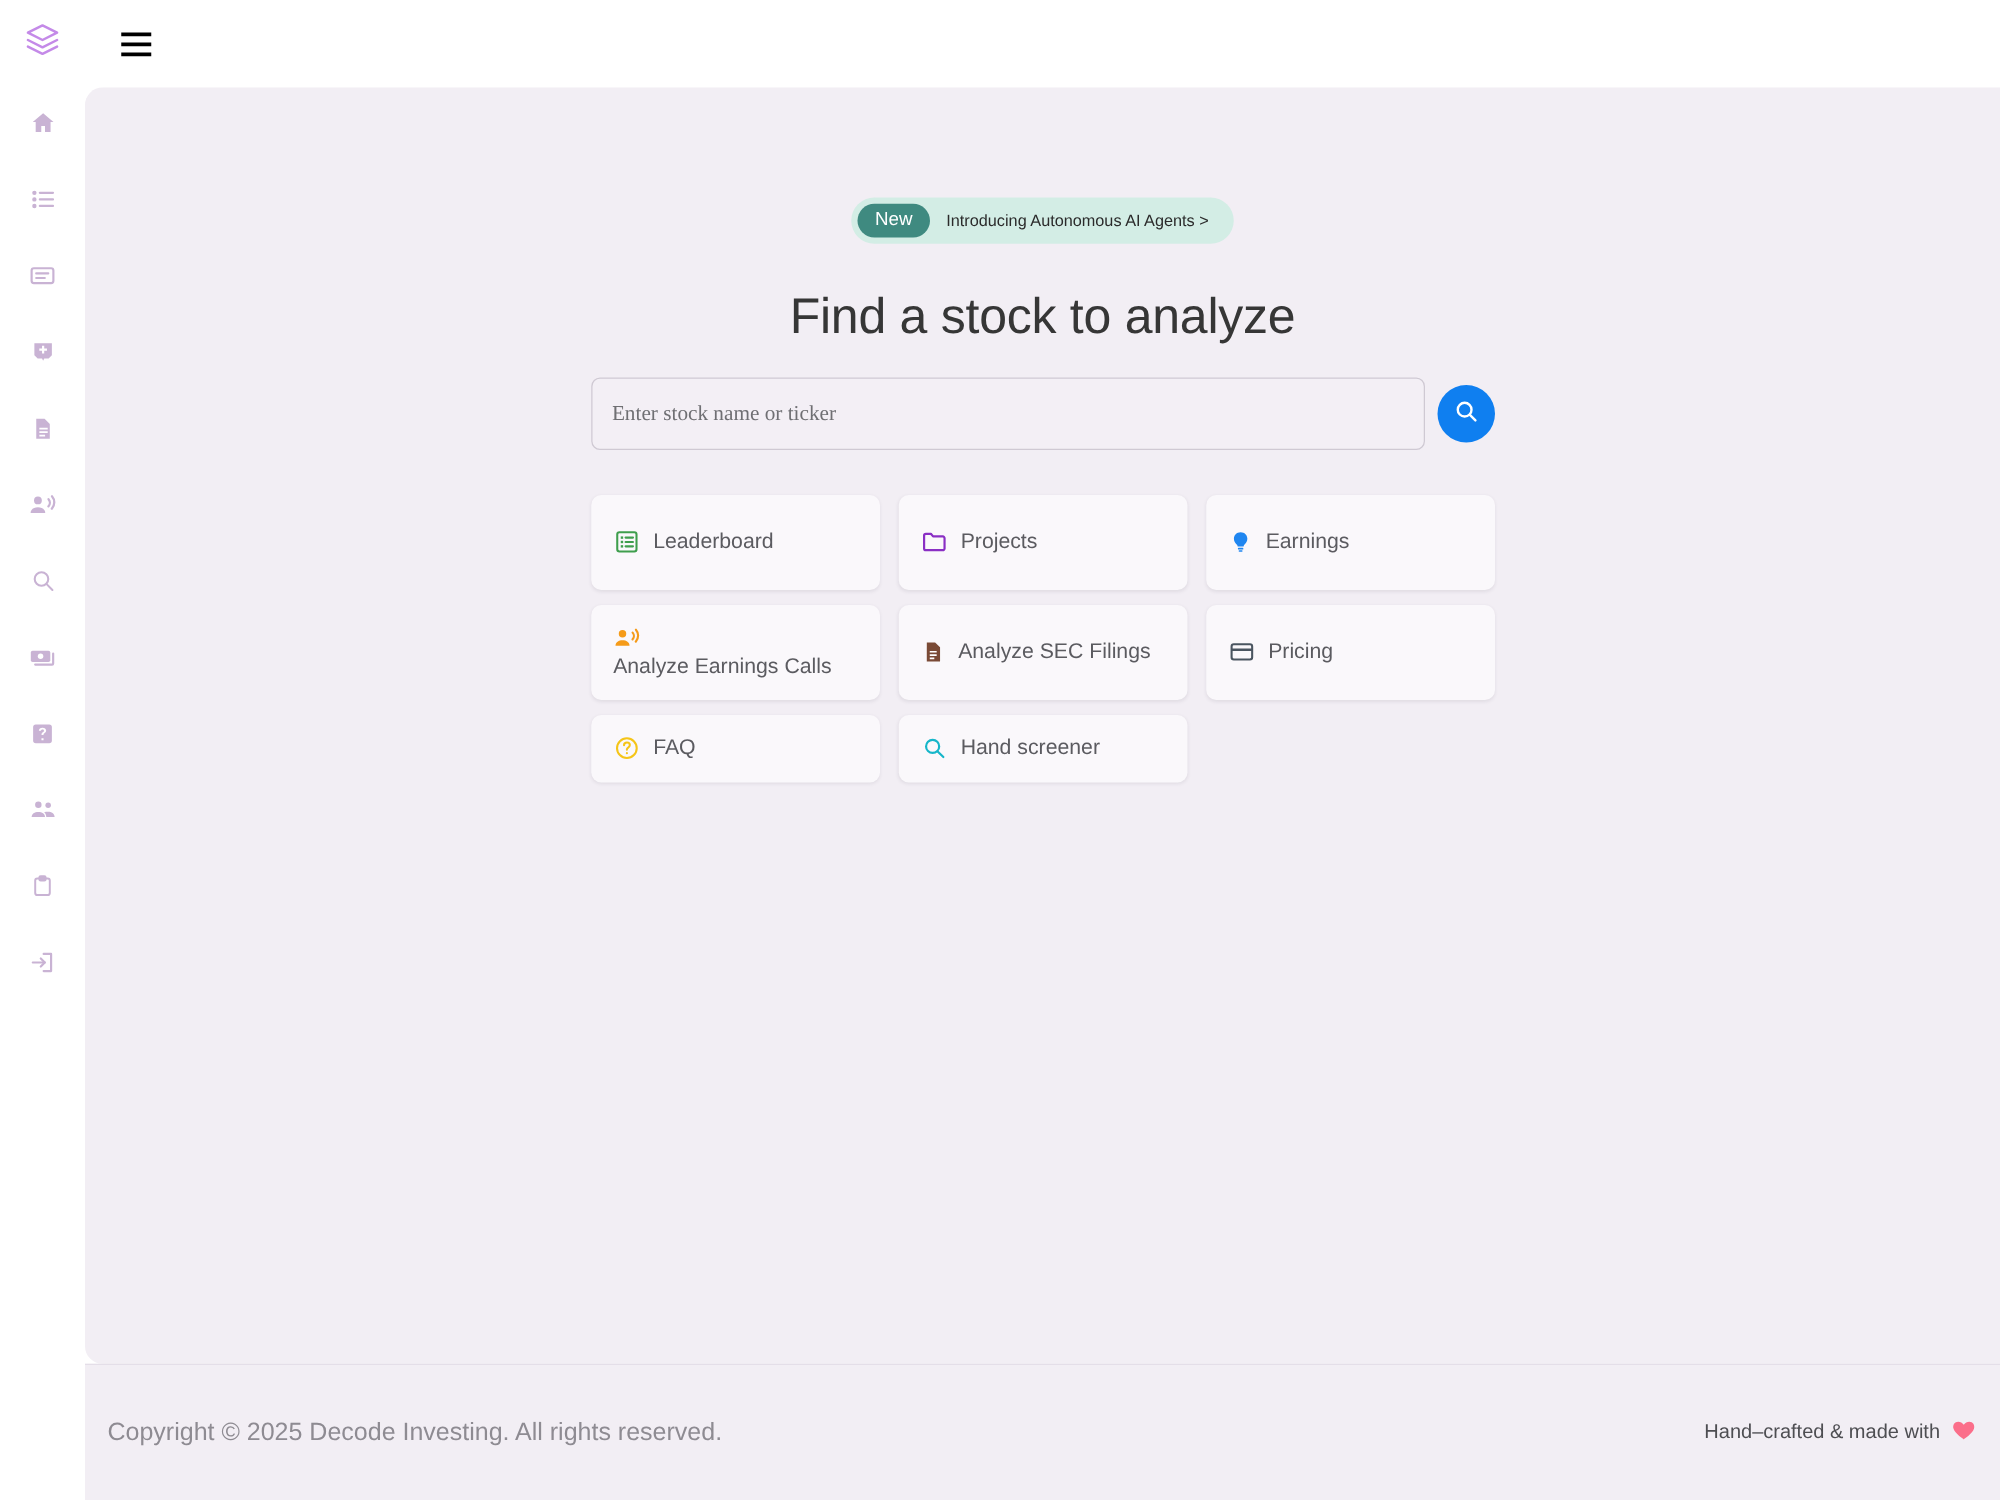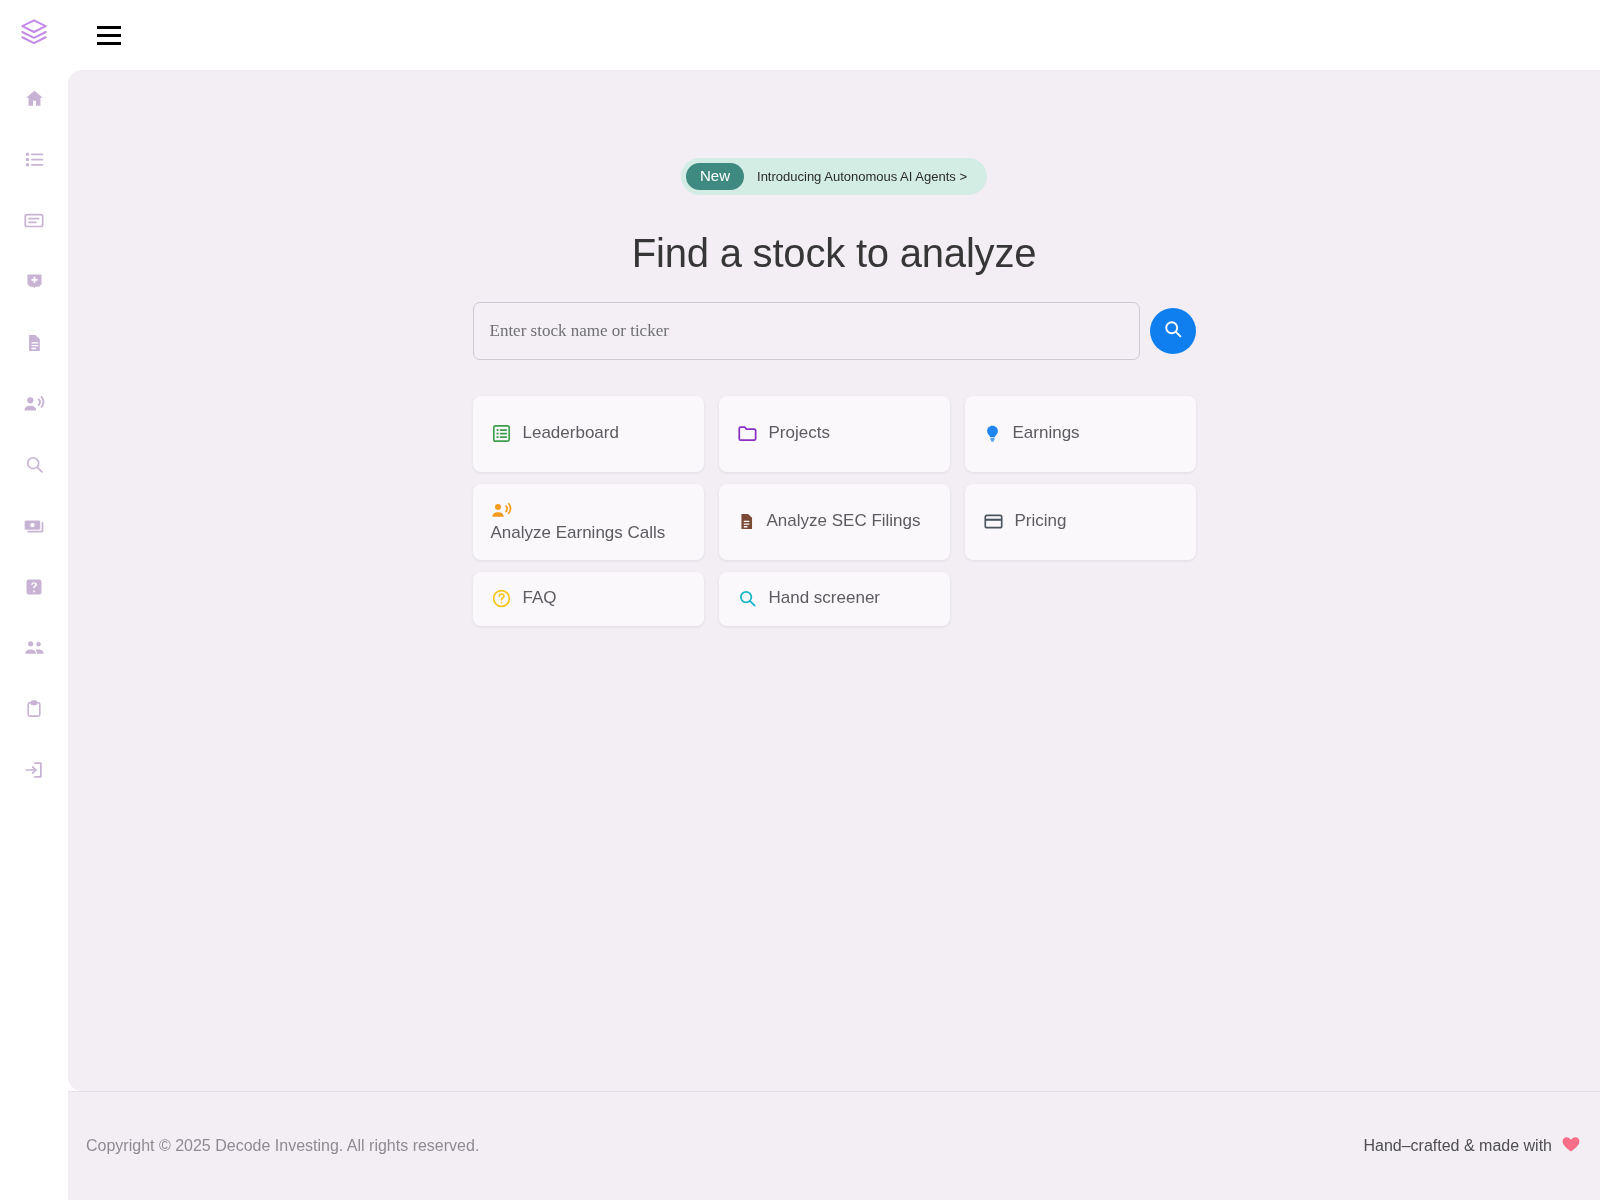--- a/index.html
+++ b/index.html
@@ -159,21 +159,21 @@
 
   
   .footer {
     position: absolute; left: 68px; top: 1091px;
     width: 1532px; height: 109px;
     background: #f2eef4;
     border-top: 1px solid #e4dee8;
     display: flex; align-items: center; justify-content: space-between;
     padding: 0 18px 0 18px;
   }
-  .copyright { font-size: 16px; color: #8e8b92; }
+  .copyright { font-size: 20px; color: #8e8b92; }
   .made-with { display: flex; align-items: center; gap: 8px; }
   .made-with-text { font-size: 16px; color: #4e4e52; }
   .heart { color: #fb6e8a; font-size: 22px; line-height: 1; }
 </style>
 </head>
 <body>
 
 <div id="app">
 
   <div class="rail">

